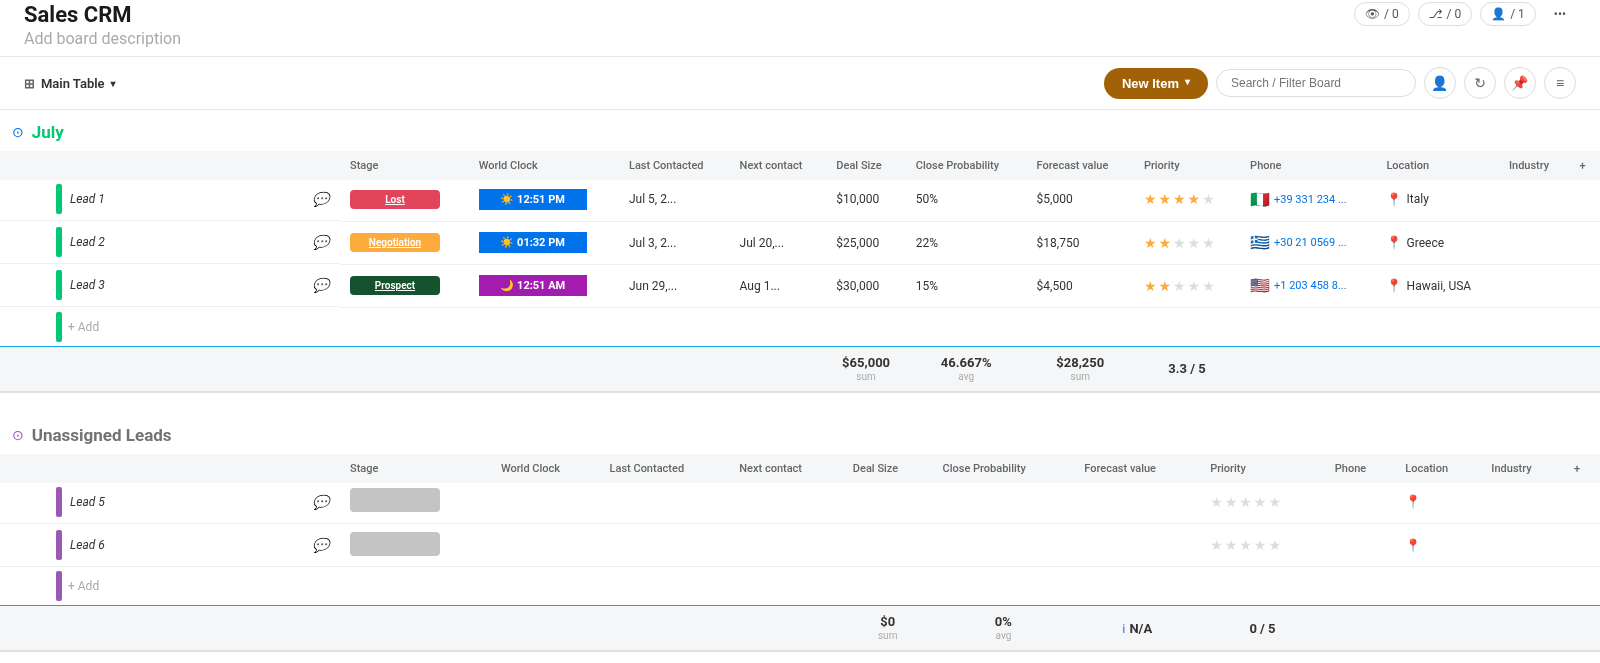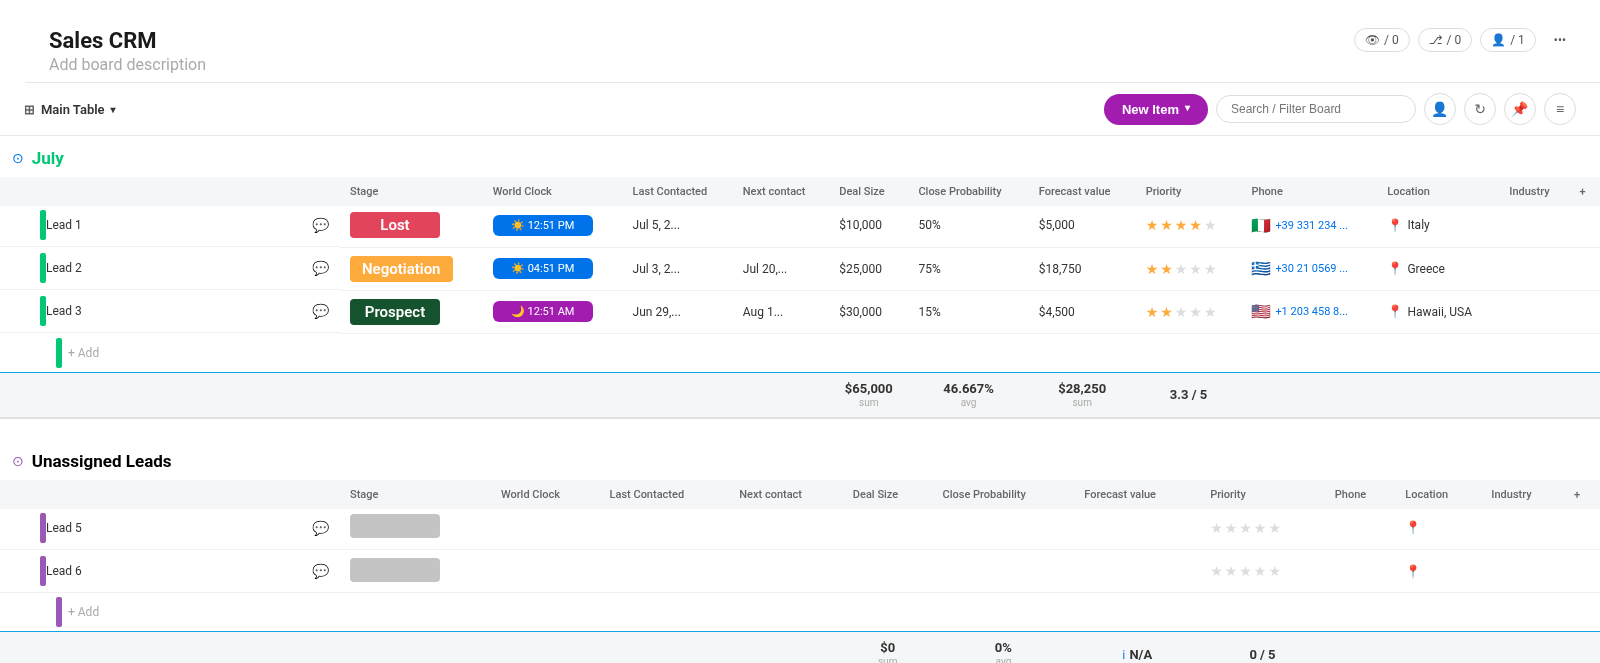--- a/index.html
+++ b/index.html
@@ -1,64 +1,64 @@
 <!DOCTYPE html>
 <html><head>
   <meta charset="utf-8">
   <style>
     * { box-sizing: border-box; margin: 0; padding: 0; }
     body { font-family: -apple-system, BlinkMacSystemFont, 'Segoe UI', Roboto, sans-serif; background: #fff; color: #333; font-size: 13px; overflow-x: hidden; }
     
-    .header { padding: 28px 24px 8px 24px; border-bottom: 1px solid #e8e8e8; margin-left: 25px; }
+    .header { padding: 2px 24px 8px 24px; border-bottom: 1px solid #e8e8e8; }
     .app-title { font-size: 22px; font-weight: 700; color: #1a1a1a; }
     .app-subtitle { font-size: 16px; color: #aaa; margin-top: 2px; }
     
     .toolbar { display: flex; align-items: center; padding: 10px 24px; border-bottom: 1px solid #e8e8e8; gap: 12px; }
     .table-selector { display: flex; align-items: center; gap: 6px; cursor: pointer; font-weight: 600; font-size: 13px; color: #333; }
     .table-selector .grid-icon { color: #666; }
     .toolbar-right { margin-left: auto; display: flex; align-items: center; gap: 8px; }
-    .new-item-btn { background: #a21caf; color: #fff; border: none; border-radius: 20px; padding: 8px 18px; font-size: 13px; font-weight: 600; cursor: pointer; display: flex; align-items: flex-start; gap: 6px; }
+    .new-item-btn { background: #a16207; color: #fff; border: none; border-radius: 20px; padding: 8px 18px; font-size: 13px; font-weight: 600; cursor: pointer; display: flex; align-items: flex-start; gap: 6px; }
     .new-item-btn .chevron { font-size: 10px; }
     .search-box { border: 1px solid #ddd; border-radius: 20px; padding: 6px 14px; font-size: 12px; color: #aaa; width: 200px; outline: none; }
     .icon-btn { width: 32px; height: 32px; display: flex; align-items: center; justify-content: center; border-radius: 50%; cursor: pointer; color: #666; border: 1px solid #ddd; font-size: 14px; }
     .header-controls { display: flex; align-items: center; gap: 8px; margin-left: auto; padding-right: 0; }
     .ctrl-badge { display: flex; align-items: center; gap: 4px; border: 1px solid #ddd; border-radius: 20px; padding: 4px 10px; font-size: 12px; color: #555; cursor: pointer; }
 
     .content { padding: 0 0 24px 0; }
 
     .group-section { margin-bottom: 0; }
     .group-header { display: flex; align-items: center; padding: 12px 24px 6px 12px; gap: 8px; }
     .group-toggle { color: #0073ea; font-size: 14px; cursor: pointer; }
     .group-title { font-size: 17px; font-weight: 700; }
     .group-title.july { color: #00c875; }
-    .group-title.unassigned { color: #000000; }
+    .group-title.unassigned { color: #737373; }
 
     .table-wrapper { overflow-x: auto; }
     table { width: 100%; border-collapse: collapse; }
     
     .col-headers th { background: #f5f6f8; padding: 8px 10px; text-align: left; font-size: 11px; font-weight: 500; color: #666; border-bottom: 1px solid #e8e8e8; white-space: nowrap; position: sticky; top: 3px; z-index: 1; }
     .col-headers th:first-child { width: 340px; min-width: 340px; padding-left: 40px; }
     
     tr.data-row td { border-bottom: 1px solid #f0f0f0; padding: 6px 10px; vertical-align: middle; font-size: 12px; }
-    tr.data-row td:first-child { padding-left: 40px; display: flex; align-items: center; min-height: 38px; }
+    tr.data-row td:first-child { padding-left: 56px; display: flex; align-items: center; gap: 8px; min-height: 38px; font-style: italic; }
     
     .row-color-bar { width: 6px; height: 30px; border-radius: 2px; flex-shrink: 0; }
     .row-color-bar.green { background: #00c875; }
     .row-color-bar.purple { background: #9b59b6; }
     
     .row-name { font-size: 12px; color: #333; flex: 1; }
     .comment-icon { color: #ccc; font-size: 14px; cursor: pointer; }
     
-    .stage-badge { display: inline-block; padding: 4px 12px; border-radius: 4px; font-size: 15px; font-weight: 600; color: #fff; text-align: center; min-width: 90px; }
+    .stage-badge { display: inline-block; padding: 4px 12px; border-radius: 4px; font-size: 10px; font-weight: 600; color: #fff; text-align: center; min-width: 90px; text-decoration: underline; }
     .stage-lost { background: #e2445c; }
     .stage-negotiation { background: #fdab3d; }
     .stage-prospect { background: #14532d; }
     .stage-empty { background: #c4c4c4; min-width: 90px; height: 24px; border-radius: 4px; display: inline-block; }
     
-    .world-clock { display: inline-flex; align-items: center; gap: 6px; border-radius: 6px; padding: 4px 15px; font-size: 11px; font-weight: 400; color: #fff; min-width: 100px; justify-content: center; }
+    .world-clock { display: inline-flex; align-items: center; gap: 6px; border-radius: 0; padding: 4px 22px; font-size: 11px; font-weight: 700; color: #fff; min-width: 100px; justify-content: center; }
     .wc-day { background: #0073ea; }
     .wc-night { background: #a21caf; }
     
     .stars { display: flex; gap: 2px; }
     .star { font-size: 14px; }
     .star.filled { color: #fdab3d; }
     .star.empty { color: #ddd; }
     
     .phone-cell { display: flex; align-items: center; gap: 4px; }
     .flag { font-size: 16px; }
@@ -211,27 +211,27 @@
       <td>
         <div class="row-color-bar green"></div>
         <span class="row-name">Lead 2</span>
         <span class="comment-icon">💬</span>
       </td>
       <td>
         <span class="stage-badge stage-negotiation">Negotiation</span>
       </td>
       <td>
         <span class="world-clock wc-day">
-          ☀️ 04:51 PM
+          ☀️ 01:32 PM
         </span>
       </td>
       <td>Jul 3, 2...</td>
       <td>Jul 20,...</td>
       <td>$25,000</td>
-      <td>75%</td>
+      <td>22%</td>
       <td>$18,750</td>
       <td>
                 <div class="stars">
                   <span class="star filled">★</span>
                   <span class="star filled">★</span>
                   <span class="star empty">★</span>
                   <span class="star empty">★</span>
                   <span class="star empty">★</span>
                 </div>
               </td>

